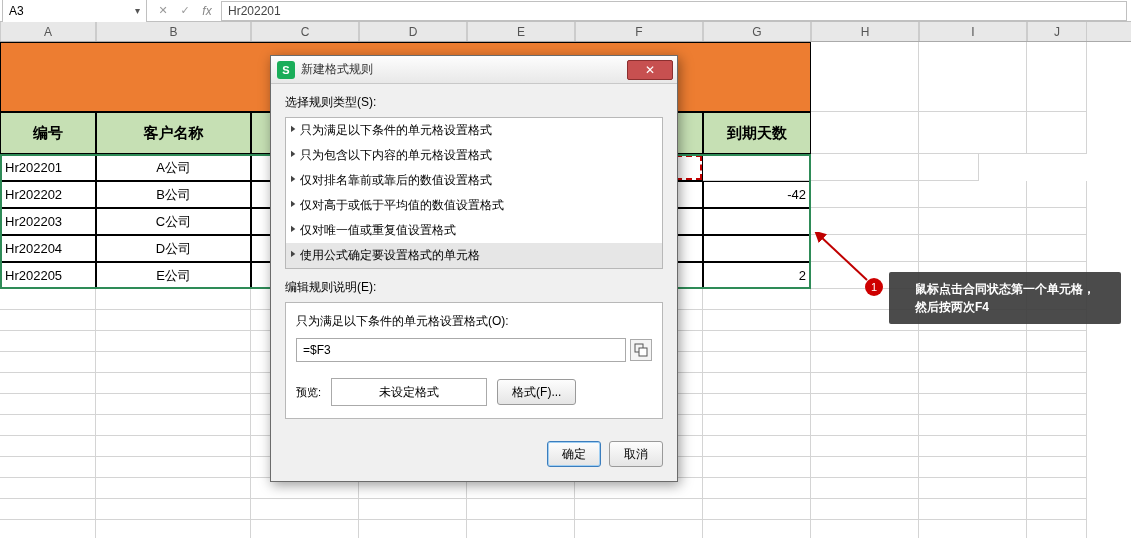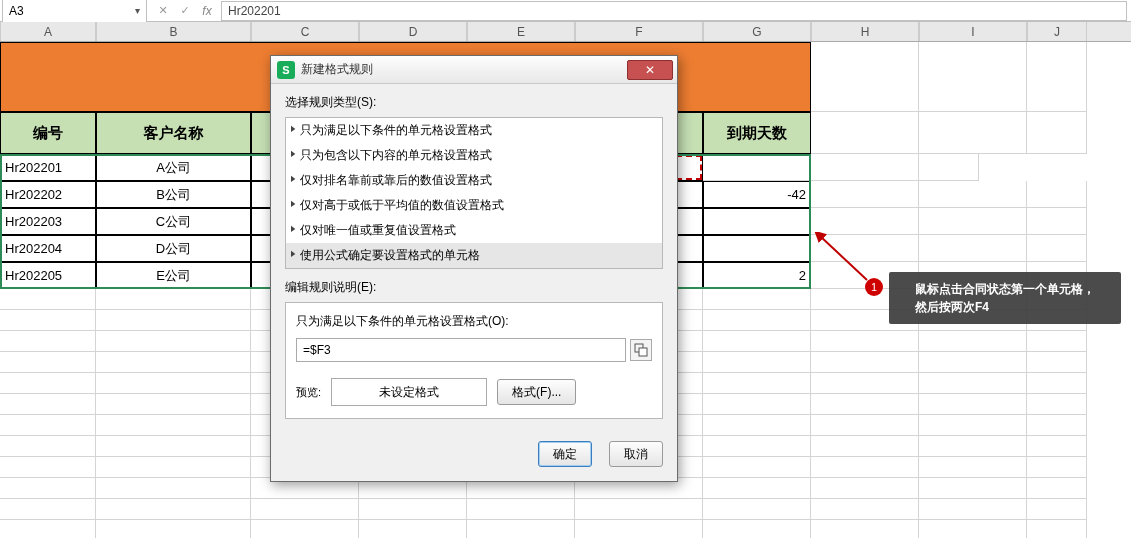--- a/index.html
+++ b/index.html
@@ -58,21 +58,21 @@
 .cond-box { border: 1px solid #b8b8b8; background: #fff; padding: 10px 10px 12px 10px; }
 .cond-label { font-size: 12px; font-weight: normal; margin-bottom: 8px; }
 .cond-input-row { display: flex; align-items: center; gap: 4px; }
 .cond-input { flex: 1; height: 22px; border: 1px solid #aaa; background: #fff; padding: 11px 6px; font-size: 12px; display: flex; align-items: center; }
 .range-btn { width: 22px; height: 22px; border: 1px solid #aaa; background: #f4f4f4; display: flex; align-items: center; justify-content: center; }
 .preview-row { display: flex; align-items: center; margin-top: 16px; gap: 10px; }
 .preview-label { font-size: 11px; }
 .preview-box { width: 156px; height: 28px; border: 1px solid #aaa; background: #fff; display: flex; align-items: center; justify-content: center; font-size: 12px; }
 .format-btn, .dlg-btn { height: 26px; padding: 0 14px; border: 1px solid #9a9a9a; background: linear-gradient(#fdfdfd,#e5e5e5); border-radius: 3px; font-size: 12px; display: inline-flex; align-items: center; justify-content: center; }
 .dlg-btn.primary { border: 1px solid #3b7dbd; box-shadow: inset 0 0 0 1px #9fcef2; }
-.dialog-buttons { display: flex; justify-content: flex-end; gap: 17px; padding: 10px 14px 14px 14px; }
+.dialog-buttons { display: flex; justify-content: flex-end; gap: 8px; padding: 10px 14px 14px 14px; }
 
 
 .callout { position: absolute; left: 865px; top: 272px; display: flex; align-items: flex-start; pointer-events: none; }
 .callout-num { width: 18px; height: 18px; border-radius: 50%; background: #ce0000; color: #fff; font-size: 11px; display: flex; align-items: center; justify-content: center; margin-right: 6px; margin-top: 6px; }
 .callout-text { background: rgba(60,60,60,0.92); color: #fff; padding: 8px 26px; font-size: 12px; line-height: 1.5; width: 232px; border-radius: 2px; font-weight: bold; }
 .arrow-line { position: absolute; left: 812px; top: 232px; width: 60px; height: 50px; pointer-events: none; }
 
 </style>
 </head>
 <body>

